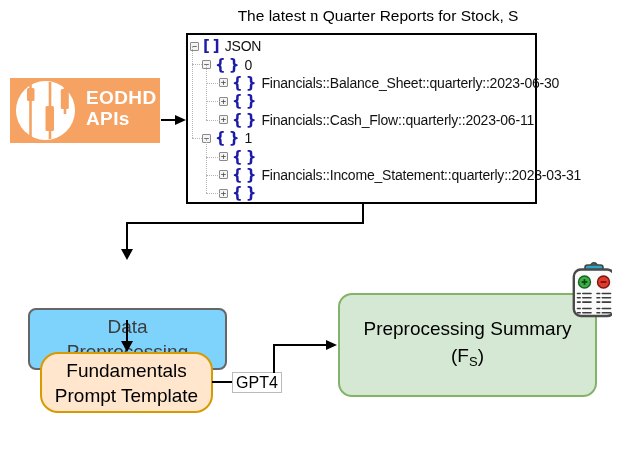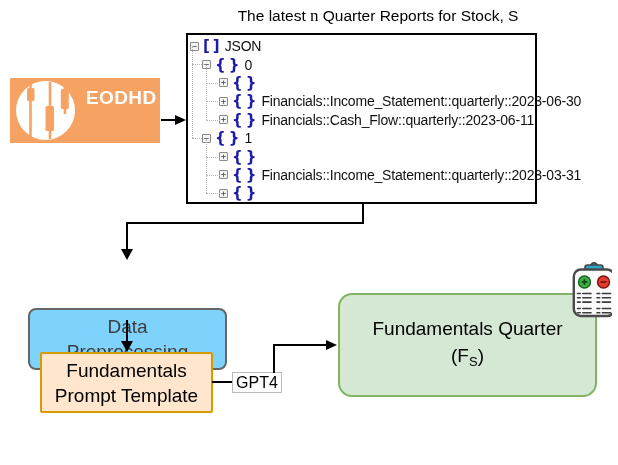--- a/index.html
+++ b/index.html
@@ -33,21 +33,21 @@
   .tree-guide{position:absolute;z-index:0;}
   .guide-v{border-left:1px dotted #b5b5b5;width:0;}
   .guide-h{border-top:1px dotted #b5b5b5;height:0;}
 
   
   .flow-box{position:absolute;box-sizing:border-box;display:flex;flex-direction:column;
             align-items:center;justify-content:center;text-align:center;}
   .box-preprocessing{left:28px;top:260px;width:199px;height:62px;background:#7dd3fc;
                      border:2px solid #666;border-radius:8px;font-size:19px;line-height:25px;color:#3d3d3d;margin-top:48px;}
   .box-prompt{left:40px;top:352px;width:173px;height:61px;background:#ffe6cc;
-              border:2px solid #d79b00;border-radius:2px;font-size:19px;line-height:25px;color:#000;}
+              border:2px solid #d79b00;border-radius:18px;font-size:19px;line-height:25px;color:#000;}
   .box-summary{left:338px;top:293px;width:259px;height:104px;background:#d5e8d4;
                border:2px solid #82b366;border-radius:14px;font-size:19px;line-height:27px;color:#000;}
   .sub{font-size:13px;vertical-align:-4px;}
   .box-gpt4{left:232px;top:372px;width:50px;height:21px;background:#fff;border:1px solid #bbb;
             font-size:16px;color:#000;flex-direction:row;}
 
   
   .edge{position:absolute;background:#000;z-index:1;}
   .arrow-right{position:absolute;width:0;height:0;border-top:5.5px solid transparent;
                border-bottom:5.5px solid transparent;border-left:11px solid #000;z-index:2;}
@@ -74,20 +74,21 @@
         <line x1="14.5" y1="3" x2="14.5" y2="57" stroke="#f5a262" stroke-width="2.6"></line>
         <rect x="11" y="7" width="7.5" height="13" rx="1.5" fill="#f5a262"></rect>
         <line x1="34" y1="1" x2="34" y2="58" stroke="#f5a262" stroke-width="2.6"></line>
         <rect x="29.5" y="25" width="8.5" height="25" rx="1.5" fill="#f5a262"></rect>
         <line x1="49" y1="4" x2="49" y2="33" stroke="#f5a262" stroke-width="2.6"></line>
         <rect x="44.8" y="8" width="8" height="20" rx="1.5" fill="#f5a262"></rect>
       </svg>
     </div>
     <div class="eodhd-text">
       <div>EODHD</div>
+      <div>APIs</div>
     </div>
   </div>
 
   <div class="json-box">
     <div class="tree">
         <div class="tree-row" style="padding-left: 2px;">
     <span class="expand-box">
             <span class="expand-sym">−</span>
           </span>
     <span class="bracket"><span class="br-open">[</span><span class="br-close">]</span></span>
@@ -98,27 +99,27 @@
             <span class="expand-sym">−</span>
           </span>
     <span class="bracket"><span class="br-open">{</span><span class="br-close">}</span></span>
     <span class="tree-label">0</span>
   </div>
         <div class="tree-row" style="padding-left: 31px;">
     <span class="expand-box">
             <span class="expand-sym">+</span>
           </span>
     <span class="bracket"><span class="br-open">{</span><span class="br-close">}</span></span>
-  </div>
-        <div class="tree-row" style="padding-left: 31px;">
-    <span class="expand-box">
-            <span class="expand-sym">+</span>
-          </span>
-    <span class="bracket"><span class="br-open">{</span><span class="br-close">}</span></span>
-    <span class="tree-label">Financials::Income_Statement::quarterly::2023-06-30</span>
+    <span class="tree-label">Financials::Balance_Sheet::quarterly::2023-06-30</span>
+  </div>
+        <div class="tree-row" style="padding-left: 31px;">
+    <span class="expand-box">
+            <span class="expand-sym">+</span>
+          </span>
+    <span class="bracket"><span class="br-open">{</span><span class="br-close">}</span></span>
   </div>
         <div class="tree-row" style="padding-left: 31px;">
     <span class="expand-box">
             <span class="expand-sym">+</span>
           </span>
     <span class="bracket"><span class="br-open">{</span><span class="br-close">}</span></span>
     <span class="tree-label">Financials::Cash_Flow::quarterly::2023-06-11</span>
   </div>
         <div class="tree-row" style="padding-left: 14px;">
     <span class="expand-box">
@@ -186,21 +187,21 @@
 
   <div class="flow-box box-gpt4">
     <span>GPT4</span>
   </div>
 
   <div class="edge" style="left:273px;top:344px;width:2px;height:29px;"></div>
   <div class="edge" style="left:273px;top:344px;width:54px;height:2px;"></div>
   <div class="arrow-right" style="left:326px;top:339.5px;"></div>
 
   <div class="flow-box box-summary">
-    <div>Fundamentals Quarter</div>
+    <div>Preprocessing Summary</div>
     <div><span>(F</span><span class="sub">S</span><span>)</span></div>
   </div>
 
   <div class="summary-icon">
     <svg width="46" height="57" viewBox="0 0 46 57">
       <circle cx="23" cy="4.5" r="3.6" fill="#2aa7c7" stroke="#444" stroke-width="1.6"></circle>
       <rect x="14" y="3" width="18" height="8.5" rx="2.5" fill="#2aa7c7" stroke="#444" stroke-width="1.6"></rect>
       <rect x="2.8" y="7.5" width="40.4" height="46.5" rx="7" fill="#fafafa" stroke="#4a4a4a" stroke-width="2.4"></rect>
       <circle cx="13.5" cy="20" r="6" fill="#3fae49" stroke="#17641f" stroke-width="1.4"></circle>
       <line x1="10.6" y1="20" x2="16.4" y2="20" stroke="#0b4d14" stroke-width="1.8"></line>

